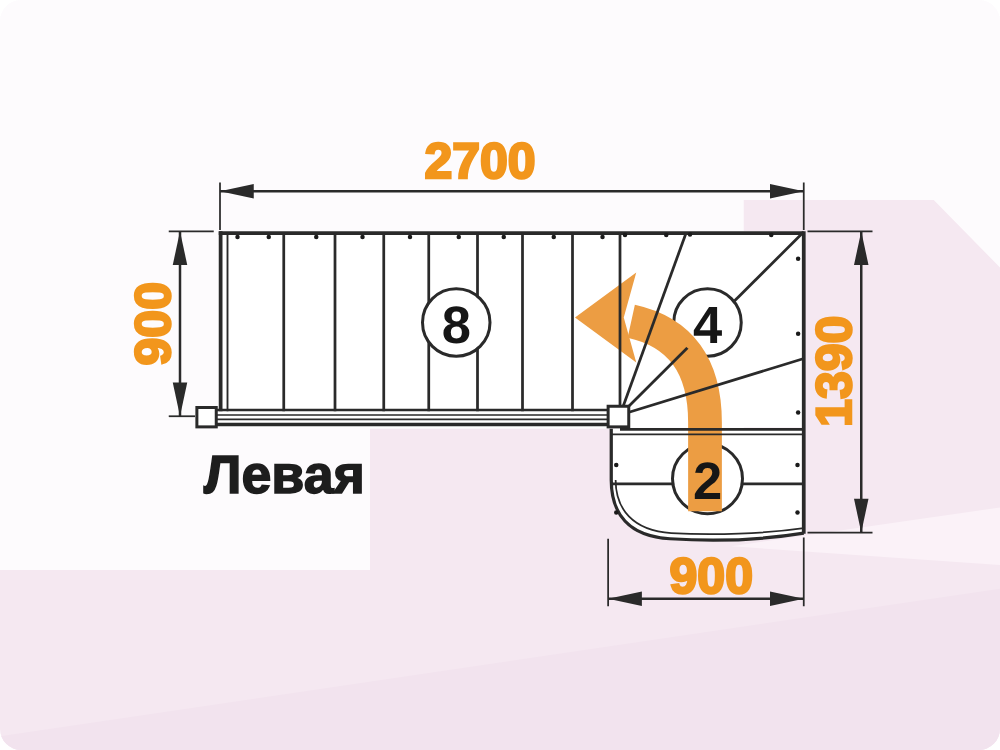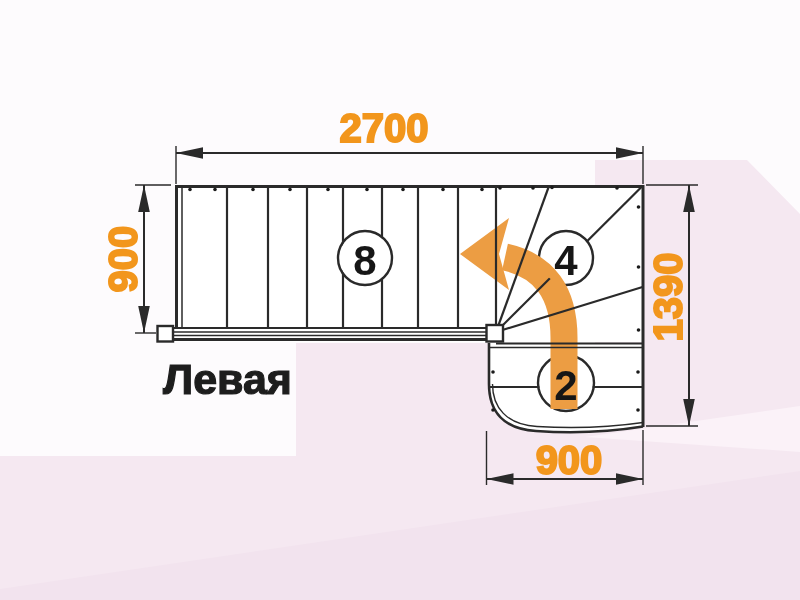--- a/index.html
+++ b/index.html
@@ -2,20 +2,21 @@
 <html><head>
 <meta charset="utf-8">
 <style>
   html,body{margin:0;padding:0;background:#ffffff;}
   .stage{
     position:relative;
     width:800px;height:600px;
     overflow:hidden;
     background:#fdfbfd;
     font-family:"Liberation Sans", sans-serif;
+    border-radius:17px;
   }
   svg{display:block;}
   .dim-text{
     font-family:"Liberation Sans", sans-serif;
     font-weight:700;
     font-size:40px;
     paint-order:stroke;
     stroke-width:2px;
   }
   .digit-text{

